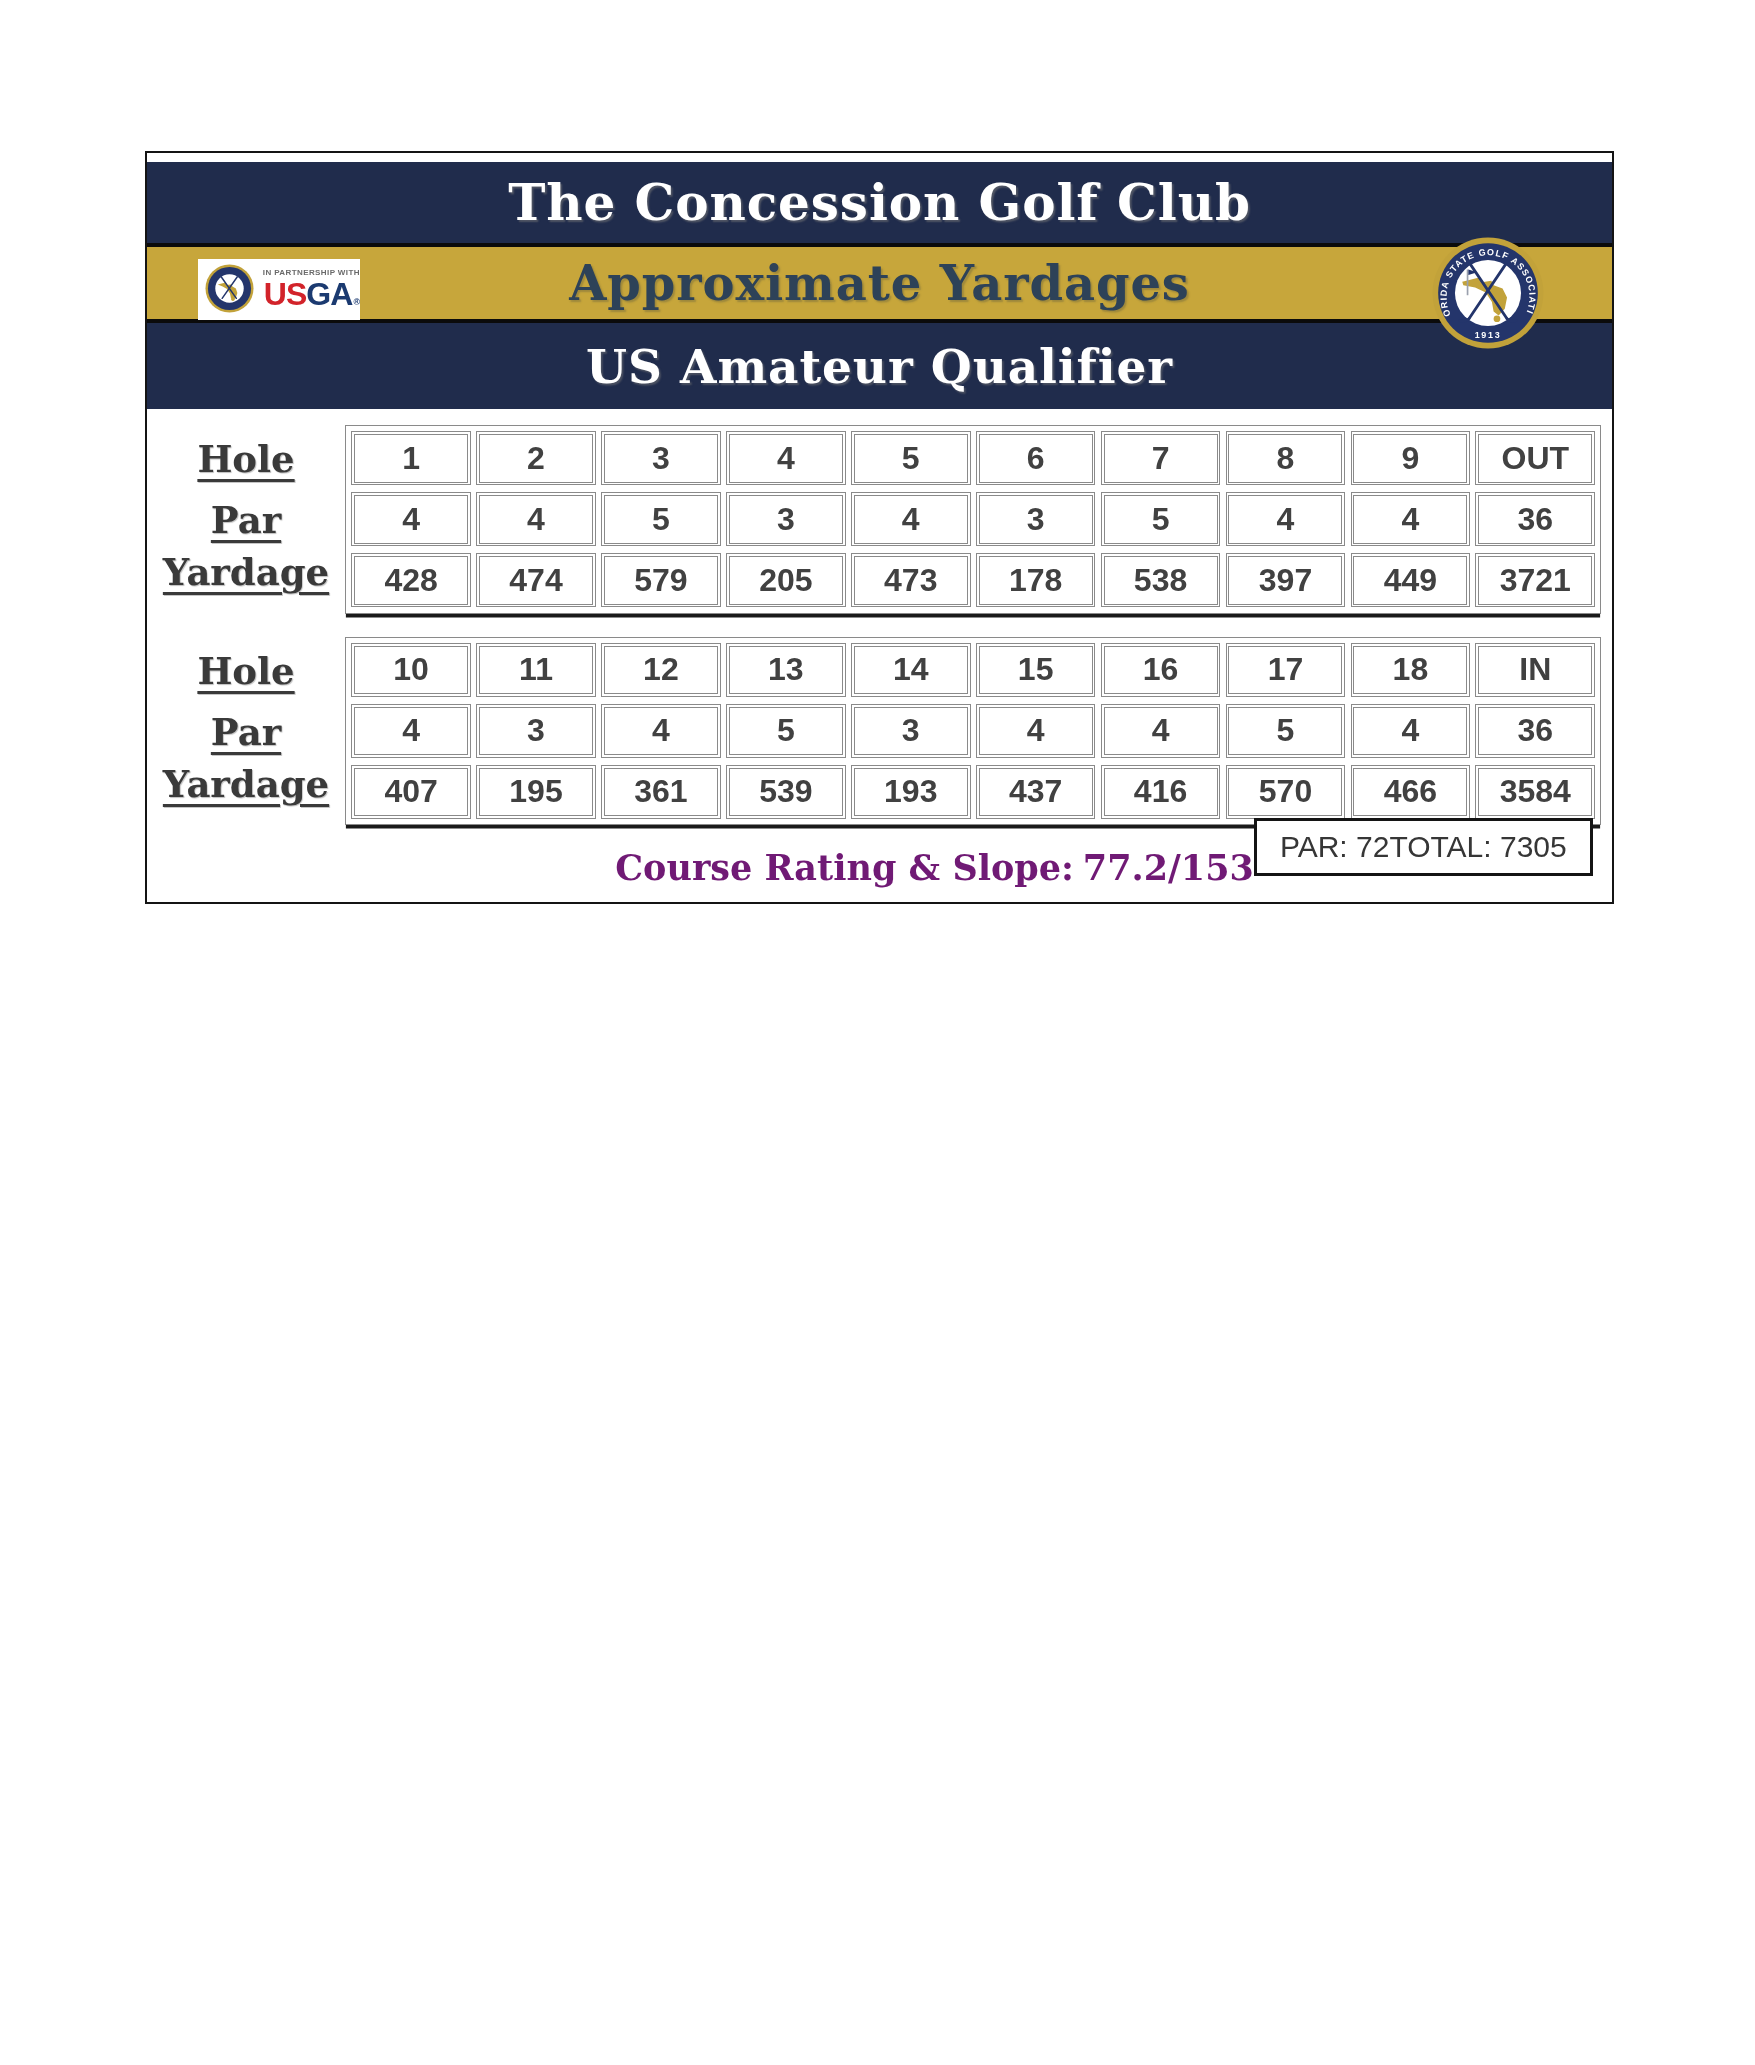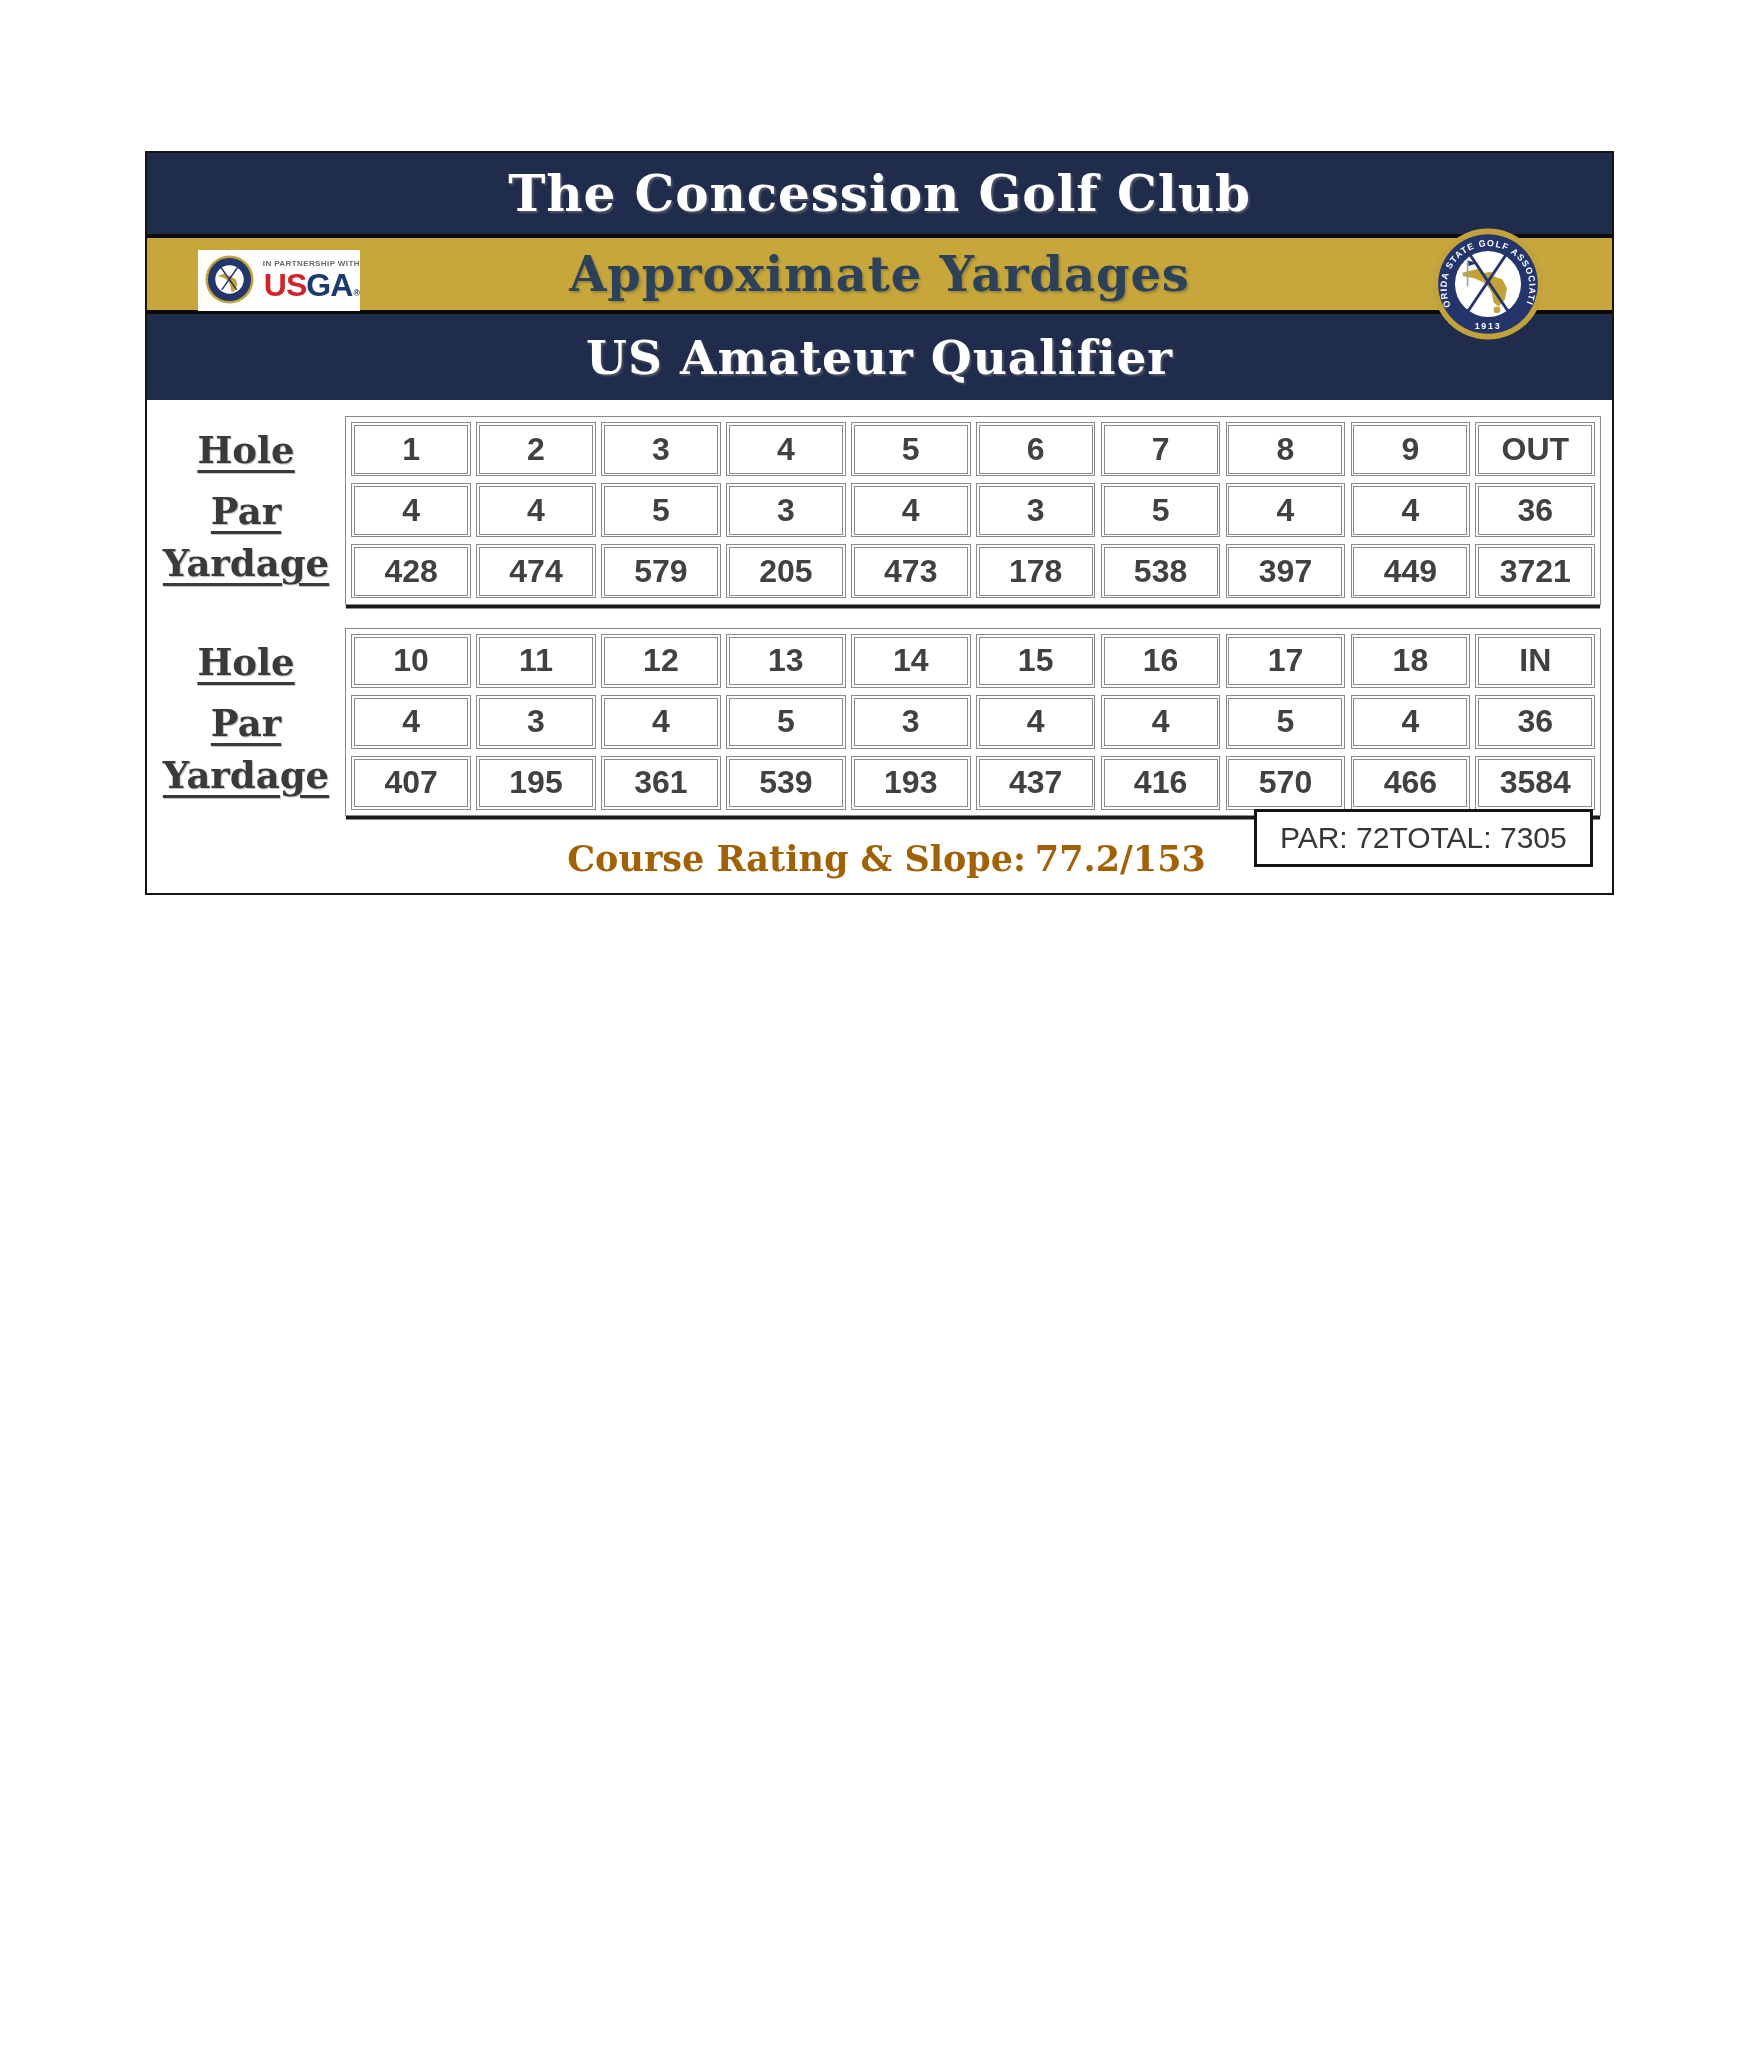--- a/index.html
+++ b/index.html
@@ -7,21 +7,21 @@
     width:1756px;height:2065px;background:#ffffff;position:relative;
     font-family:"Liberation Sans",sans-serif;overflow:hidden;
   }
   .card{
     position:absolute;left:145px;top:151px;width:1469px;box-sizing:border-box;
     border:2.6px solid #141414;background:#ffffff;
   }
   
   .header{position:relative;}
   .band{display:flex;align-items:center;justify-content:center;}
-  .band-title{height:81px;background:#202c4c;}
+  .band-title{height:81px;background:#202c4c;margin-top:9px;}
   .band-gold{height:72px;background:#c7a63b;border-top:4.4px solid #0b0b0b;border-bottom:4.4px solid #0b0b0b;}
   .band-event{height:86px;background:#202c4c;}
   .title-text{
     font-family:"DejaVu Serif",serif;font-weight:700;font-size:50px;color:#ffffff;
     letter-spacing:0.9px;text-shadow:1.8px 1.8px 1.8px rgba(120,120,120,.55);
   }
   .subtitle-text{
     font-family:"DejaVu Serif",serif;font-weight:700;font-size:48px;color:#2d4258;
     letter-spacing:0.9px;text-shadow:1.8px 1.8px 1.8px rgba(80,80,60,.35);
   }
@@ -63,22 +63,22 @@
   }
   .cell{border:1.8px solid #8a8a8a;padding:1.8px;display:flex;background:#ffffff;}
   .ci{
     flex:1;border:1.8px solid #8a8a8a;display:flex;align-items:center;justify-content:center;
     font-weight:700;font-size:32px;color:#414141;
   }
   .section-back{margin-top:23px;}
   
   .footer{display:flex;align-items:center;margin-top:7px;height:70px;position:relative;}
   .rating{
-    margin-left:auto;margin-right:48px;
-    font-family:"DejaVu Serif",serif;font-weight:700;font-size:35px;color:#a16207;
+    margin-left:auto;
+    font-family:"DejaVu Serif",serif;font-weight:700;font-size:35px;color:#701a75;
     white-space:nowrap;
   }
   .rating-value{margin-left:8.8px;}
   .par-box{
     margin-right:14px;align-self:flex-start;margin-top:-14px;z-index:2;position:relative;
     background:#ffffff;border:3.5px solid #141414;padding:8.8px 23px;
     display:flex;font-weight:400;font-size:30px;color:#363636;white-space:nowrap;
   }
 </style>
 </head>

